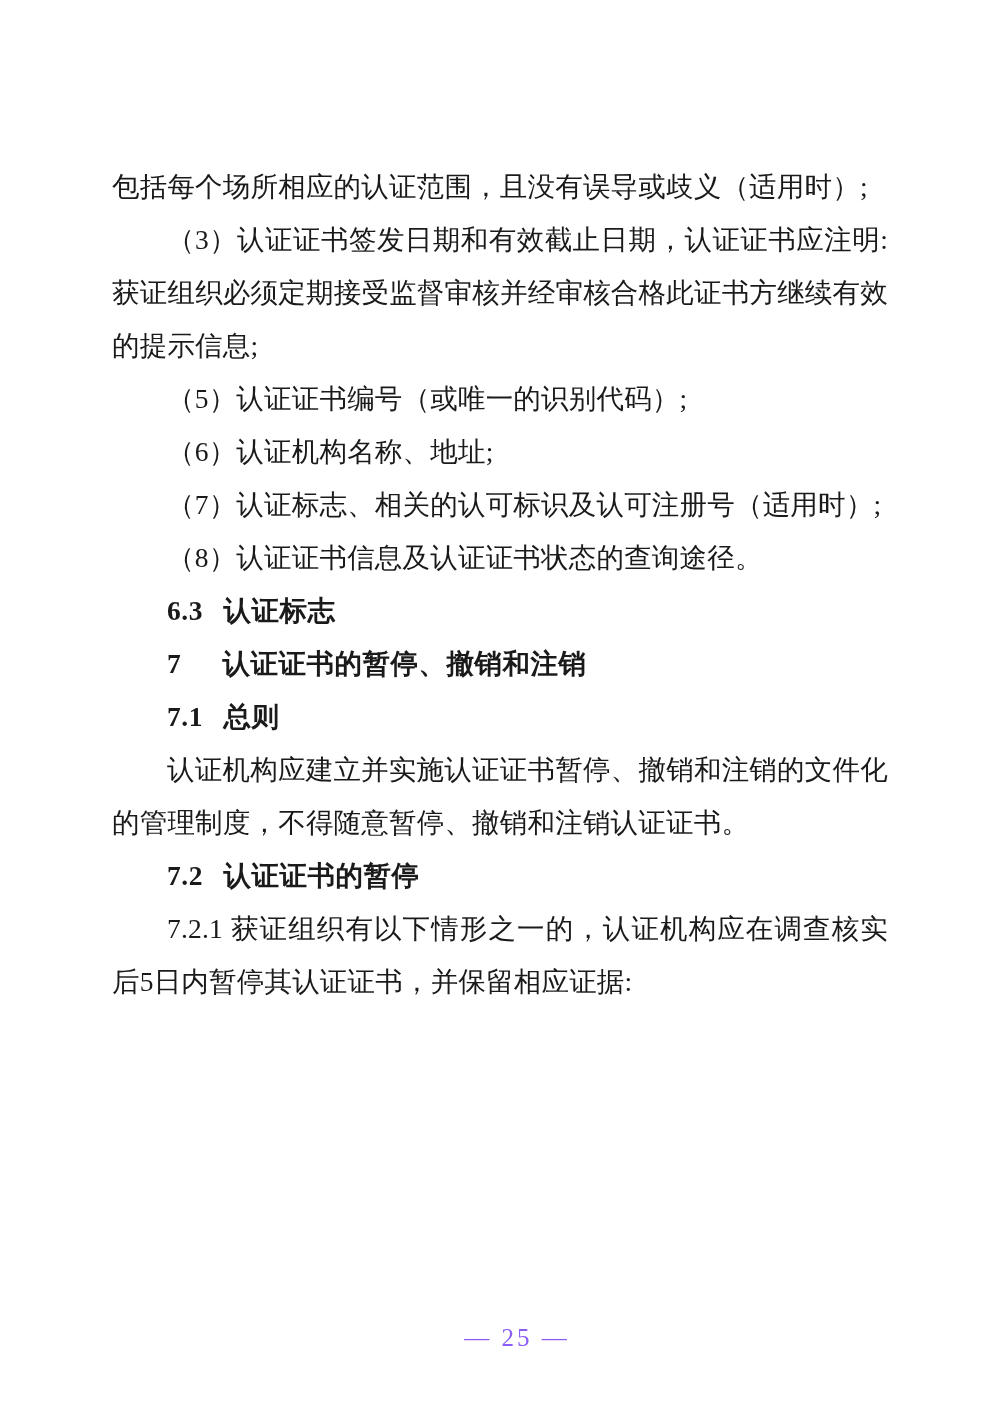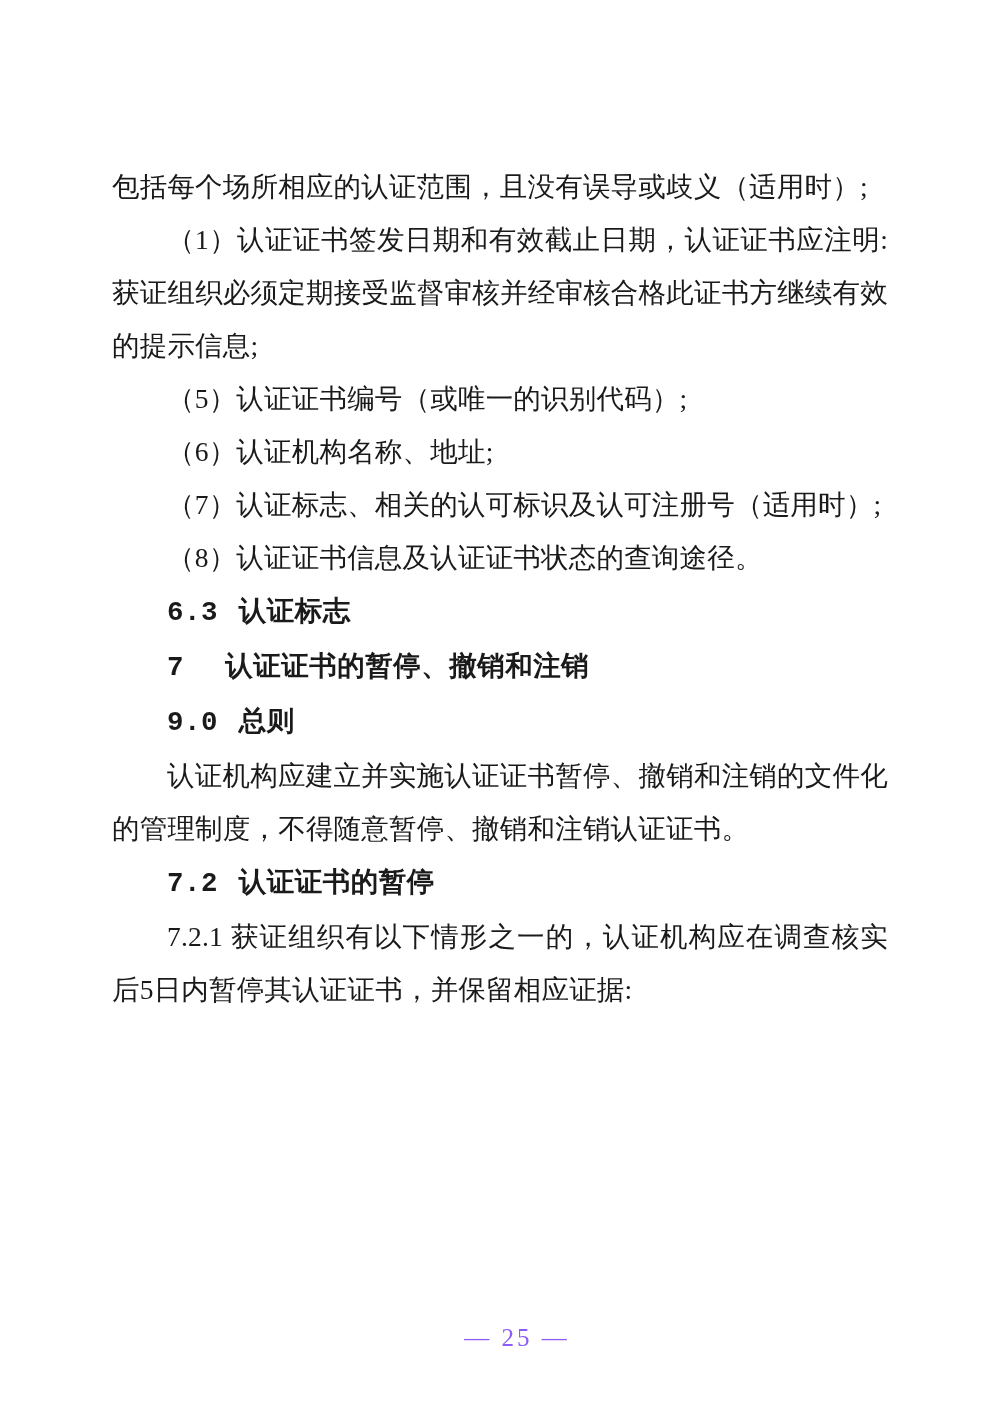--- a/index.html
+++ b/index.html
@@ -40,21 +40,21 @@
     text-indent: 0;
   }
   .heading {
     font-weight: bold;
     font-size: 27.5px;
     line-height: 53px;
     text-indent: 2em;
     letter-spacing: 0.5px;
   }
   .heading-num {
-    font-family: Liberation Mono, monospace;
+    font-family: Liberation Serif, serif;
   }
   .heading-sp {
     display: inline-block;
     width: 0.75em;
   }
   .footer {
     position: absolute;
     left: 17px;
     bottom: 62px;
     width: 1000px;
@@ -68,41 +68,41 @@
 </head>
 <body>
 
 <div class="page">
 
   <div class="body-text">
 
     <p class="no-indent">包括每个场所相应的认证范围，且没有误导或歧义（适用时）;</p>
 
 
-    <p class="indent">（1）认证证书签发日期和有效截止日期，认证证书应注明:获证组织必须定期接受监督审核并经审核合格此证书方继续有效的提示信息;</p>
+    <p class="indent">（3）认证证书签发日期和有效截止日期，认证证书应注明:获证组织必须定期接受监督审核并经审核合格此证书方继续有效的提示信息;</p>
 
     <p class="indent">（5）认证证书编号（或唯一的识别代码）;</p>
 
     <p class="indent">（6）认证机构名称、地址;</p>
 
     <p class="indent">（7）认证标志、相关的认可标识及认可注册号（适用时）;</p>
 
     <p class="indent">（8）认证证书信息及认证证书状态的查询途径。</p>
 
     <p class="heading">
       <span class="heading-num">6.3</span><span class="heading-sp"></span><span>认证标志</span>
     </p>
 
 
     <p class="heading">
       <span class="heading-num">7</span><span class="heading-sp"></span><span class="heading-sp"></span><span>认证证书的暂停、撤销和注销</span>
     </p>
 
     <p class="heading">
-      <span class="heading-num">9.0</span><span class="heading-sp"></span><span>总则</span>
+      <span class="heading-num">7.1</span><span class="heading-sp"></span><span>总则</span>
     </p>
 
     <p class="indent">认证机构应建立并实施认证证书暂停、撤销和注销的文件化的管理制度，不得随意暂停、撤销和注销认证证书。</p>
 
     <p class="heading">
       <span class="heading-num">7.2</span><span class="heading-sp"></span><span>认证证书的暂停</span>
     </p>
 
     <p class="indent">7.2.1 获证组织有以下情形之一的，认证机构应在调查核实后5日内暂停其认证证书，并保留相应证据:</p>
 

